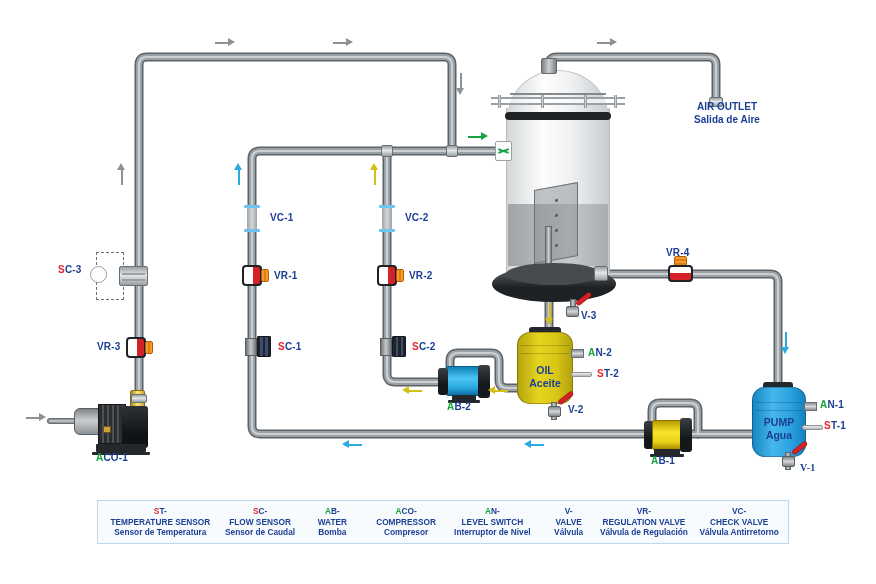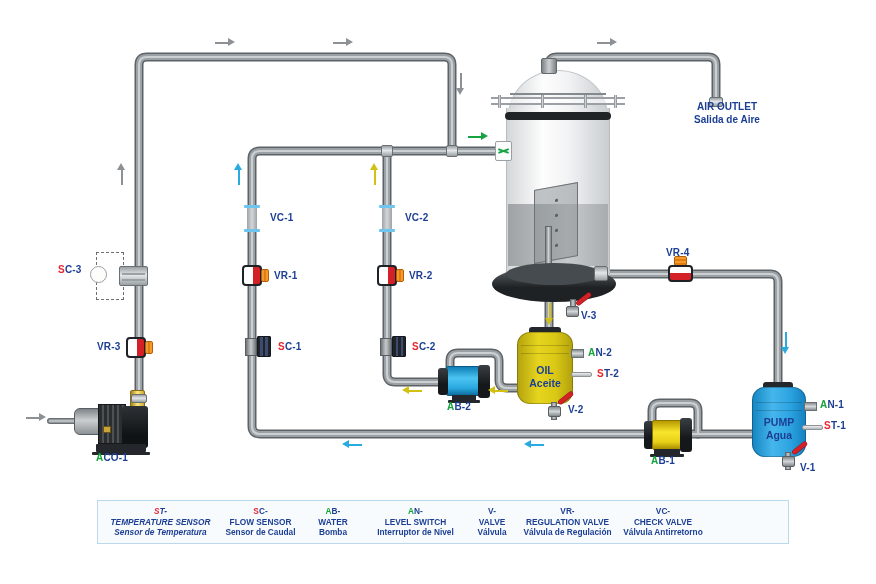--- a/index.html
+++ b/index.html
@@ -277,38 +277,43 @@
   <div class="lbl" style="left:412px;top:341px;"><span class="p" data-accent="red">S</span><span>C-2</span></div>
   <div class="lbl" style="left:447px;top:401px;"><span class="p" data-accent="green">A</span><span>B-2</span></div>
   <div class="lbl" style="left:581px;top:310px;"><span>V-3</span></div>
   <div class="lbl" style="left:588px;top:347px;"><span class="p" data-accent="green">A</span><span>N-2</span></div>
   <div class="lbl" style="left:597px;top:368px;"><span class="p" data-accent="red">S</span><span>T-2</span></div>
   <div class="lbl" style="left:568px;top:404px;"><span>V-2</span></div>
   <div class="lbl" style="left:666px;top:247px;"><span>VR-4</span></div>
   <div class="lbl" style="left:651px;top:455px;"><span class="p" data-accent="green">A</span><span>B-1</span></div>
   <div class="lbl" style="left:820px;top:399px;"><span class="p" data-accent="green">A</span><span>N-1</span></div>
   <div class="lbl" style="left:824px;top:420px;"><span class="p" data-accent="red">S</span><span>T-1</span></div>
-  <div class="lbl" style="left:800px;top:462px;"><span>V-1</span></div>
+  <div class="lbl" style="left:800px;top:462px;font-family:Liberation Serif, serif;"><span>V-1</span></div>
 
   <div id="legend">
-    <div class="lg-item" style="width:125px;font-style:italic;">
+    <div class="lg-item" style="width:125px;">
       <div><span class="p" data-accent="red">S</span><span>T-</span></div>
       <div>TEMPERATURE SENSOR</div>
       <div>Sensor de Temperatura</div>
     </div>
     <div class="lg-item" style="width:75px;">
       <div><span class="p" data-accent="red">S</span><span>C-</span></div>
       <div>FLOW SENSOR</div>
       <div>Sensor de Caudal</div>
     </div>
     <div class="lg-item" style="width:70px;">
       <div><span class="p" data-accent="green">A</span><span>B-</span></div>
       <div>WATER</div>
       <div>Bomba</div>
     </div>
+    <div class="lg-item" style="width:78px;">
+      <div><span class="p" data-accent="green">A</span><span>CO-</span></div>
+      <div>COMPRESSOR</div>
+      <div>Compresor</div>
+    </div>
     <div class="lg-item" style="width:95px;">
       <div><span class="p" data-accent="green">A</span><span>N-</span></div>
       <div>LEVEL SWITCH</div>
       <div>Interruptor de Nivel</div>
     </div>
     <div class="lg-item" style="width:58px;">
       <div><span>V-</span></div>
       <div>VALVE</div>
       <div>Válvula</div>
     </div>

